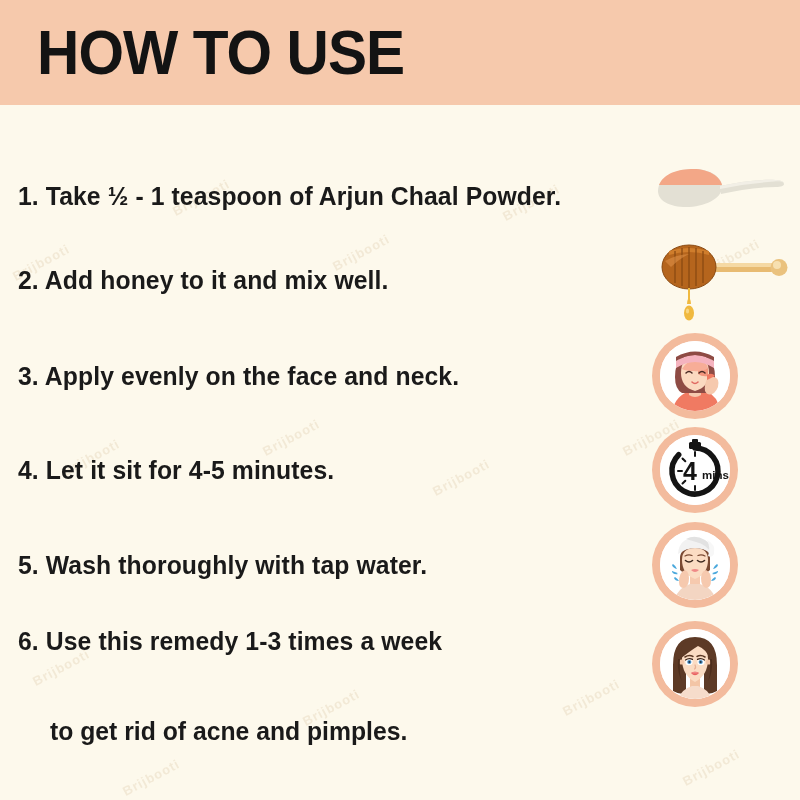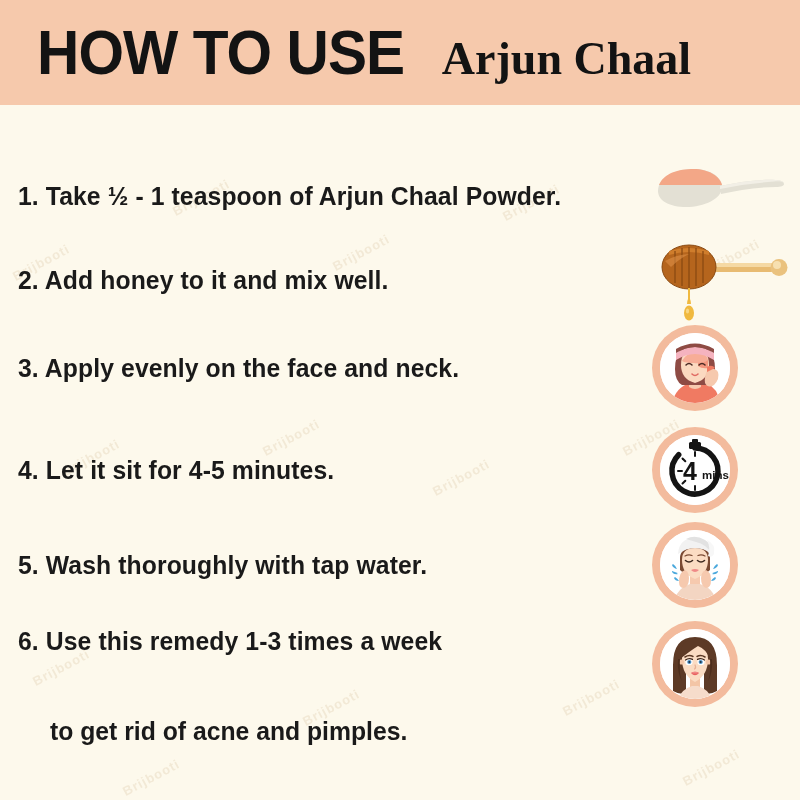--- a/index.html
+++ b/index.html
@@ -86,21 +86,20 @@
   <div class="wm" style="left:620px;top:430px;">Brijbooti</div>
   <div class="wm" style="left:30px;top:660px;">Brijbooti</div>
   <div class="wm" style="left:300px;top:700px;">Brijbooti</div>
   <div class="wm" style="left:560px;top:690px;">Brijbooti</div>
   <div class="wm" style="left:680px;top:760px;">Brijbooti</div>
   <div class="wm" style="left:120px;top:770px;">Brijbooti</div>
 
   <div class="header" style="background: rgb(246, 201, 172);">
     <div class="header-inner">
       <span class="title-main">HOW TO USE</span>
-      <span class="title-sub">Arjun Chaal</span>
     </div>
   </div>
 
   <div class="steps">
 
     <div class="step" style="top:44px;">
       <div class="step-text">1. Take ½ - 1 teaspoon of Arjun Chaal Powder.</div>
       <div class="step-icon" style="left:650px;top:12px;">
         <svg width="140" height="56" viewBox="0 0 140 56">
           <path d="M8 30 C8 16 26 8 44 8 C60 8 72 16 72 26 C72 38 54 46 36 46 C20 46 8 40 8 30 Z" fill="#e3e0d4"></path>
@@ -133,21 +132,21 @@
           </g>
           <path d="M10 26 Q20 20 34 19 Q24 24 16 32 Z" fill="#e0934a" opacity=".55"></path>
 
           <path d="M33 53 L35 53 L35 64 Q36 66 36 69 L32 69 Q32 66 33 64 Z" fill="#f0b93f"></path>
           <ellipse cx="34" cy="78" rx="5" ry="7.5" fill="#f0b93f"></ellipse>
           <ellipse cx="32.5" cy="76" rx="1.6" ry="2.6" fill="#fadf96" opacity=".8"></ellipse>
         </svg>
       </div>
     </div>
 
-    <div class="step" style="top:216px;">
+    <div class="step" style="top:224px;">
       <div class="step-text">3. Apply evenly on the face and neck.</div>
       <div class="step-icon" style="left:652px;top:4px;">
         <div class="badge" style="background: rgb(243, 187, 157);">
           <div class="badge-inner">
             <svg width="70" height="70" viewBox="0 0 70 70">
               <rect width="70" height="70" fill="#ffffff"></rect>
 
               <path d="M12 70 Q16 54 30 50 L46 50 Q58 55 60 70 Z" fill="#f07a62"></path>
 
               <path d="M29 44 L41 44 L41 54 Q35 58 29 54 Z" fill="#f6c9ae"></path>

